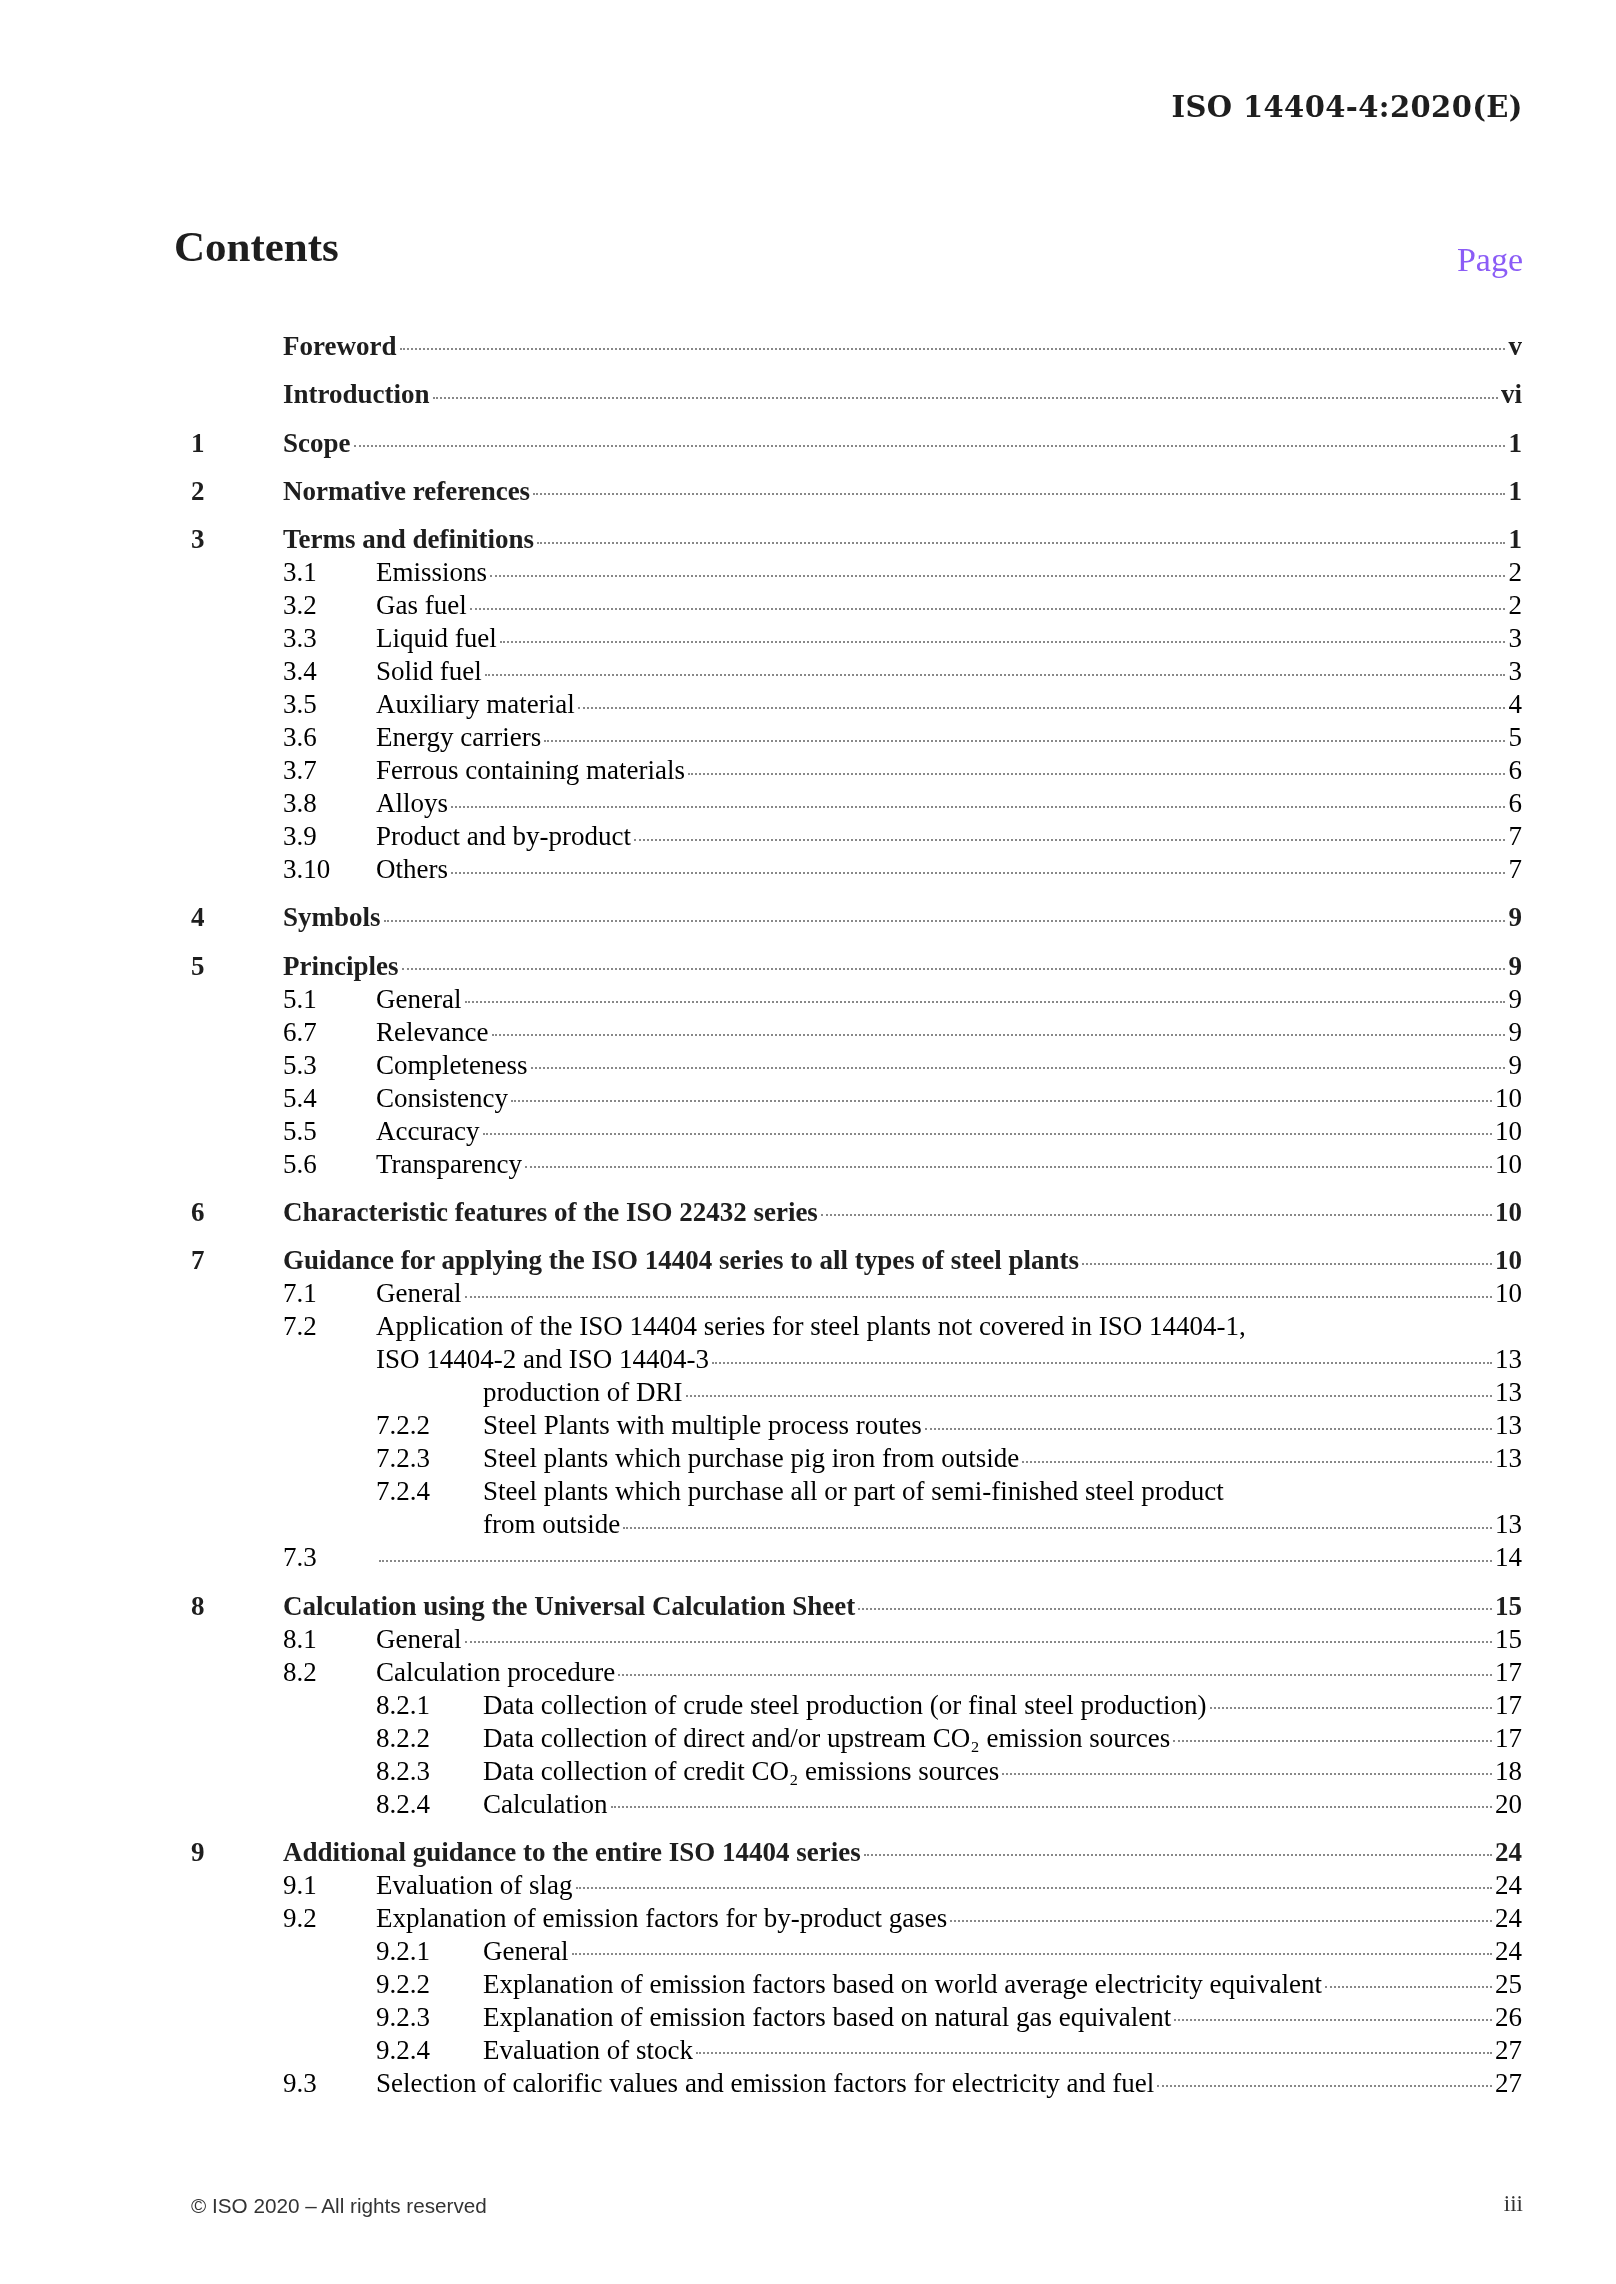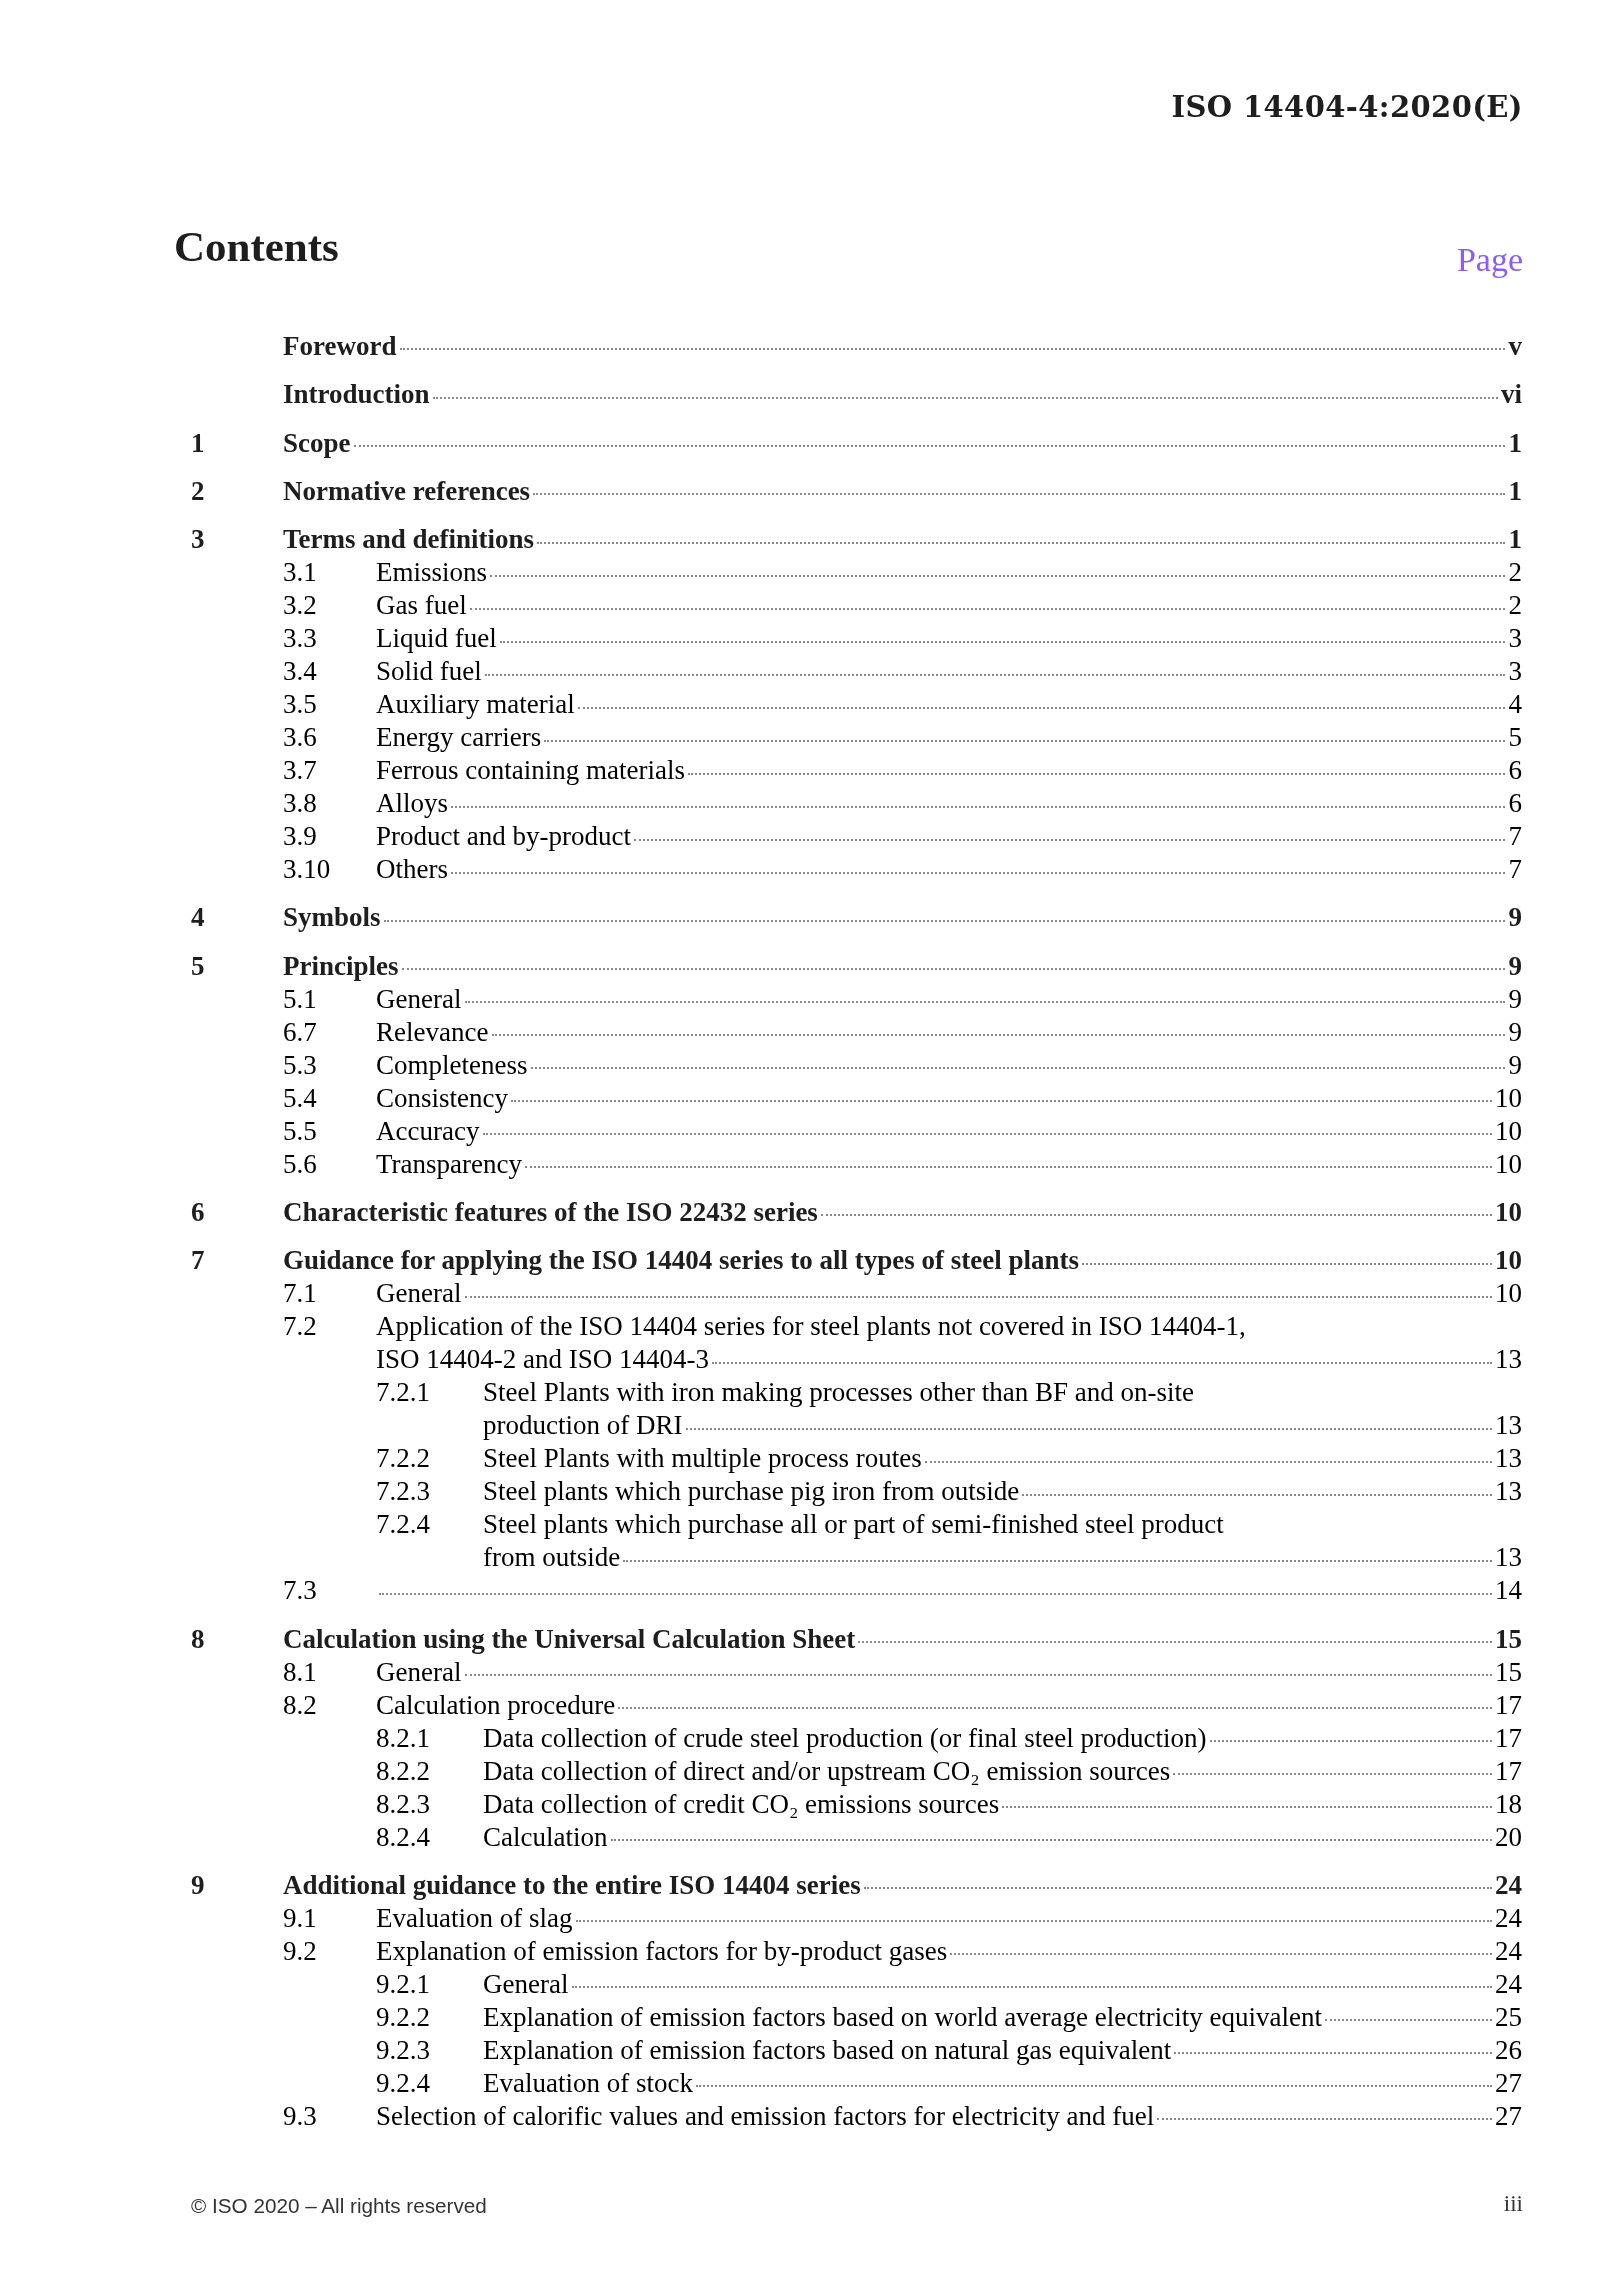--- a/index.html
+++ b/index.html
@@ -225,26 +225,20 @@
       <span class="title">Application of the ISO 14404 series for steel plants not covered in ISO 14404-1,</span>
       <span class="nodots"></span>
       <span class="pg"></span>
     </div>
     <div class="row level1 cont">
       <span class="num"></span>
       <span class="title">ISO 14404-2 and ISO 14404-3</span>
       <span class="dots"></span>
       <span class="pg">13</span>
     </div>
-    <div class="row level2">
-      <span class="num">7.2.1</span>
-      <span class="title">Steel Plants with iron making processes other than BF and on-site</span>
-      <span class="nodots"></span>
-      <span class="pg"></span>
-    </div>
     <div class="row level2 cont">
       <span class="num"></span>
       <span class="title">production of DRI</span>
       <span class="dots"></span>
       <span class="pg">13</span>
     </div>
     <div class="row level2">
       <span class="num">7.2.2</span>
       <span class="title">Steel Plants with multiple process routes</span>
       <span class="dots"></span>

